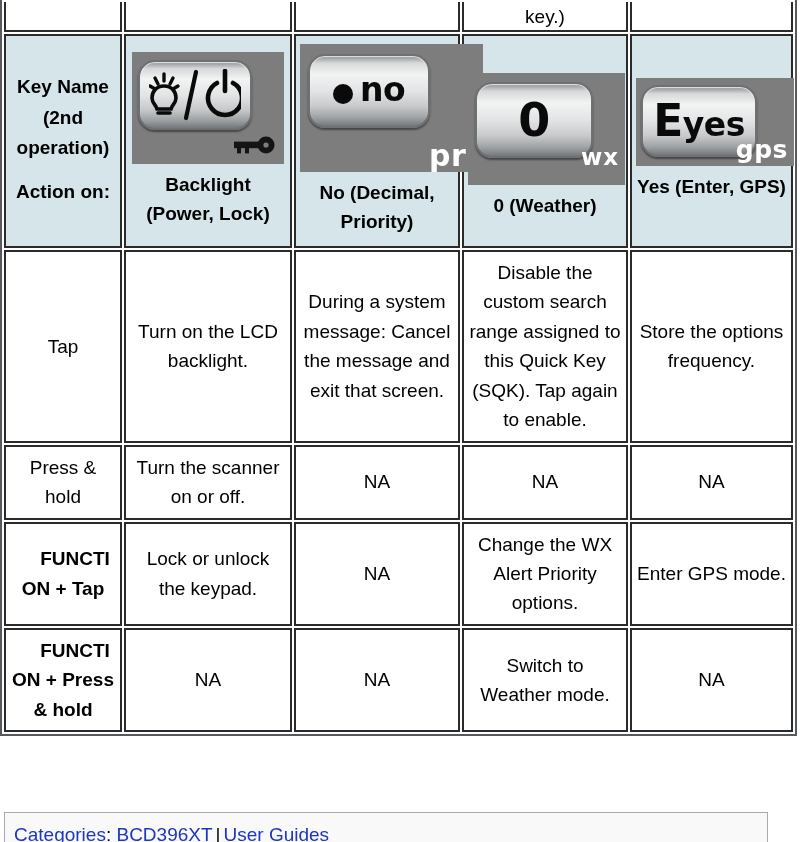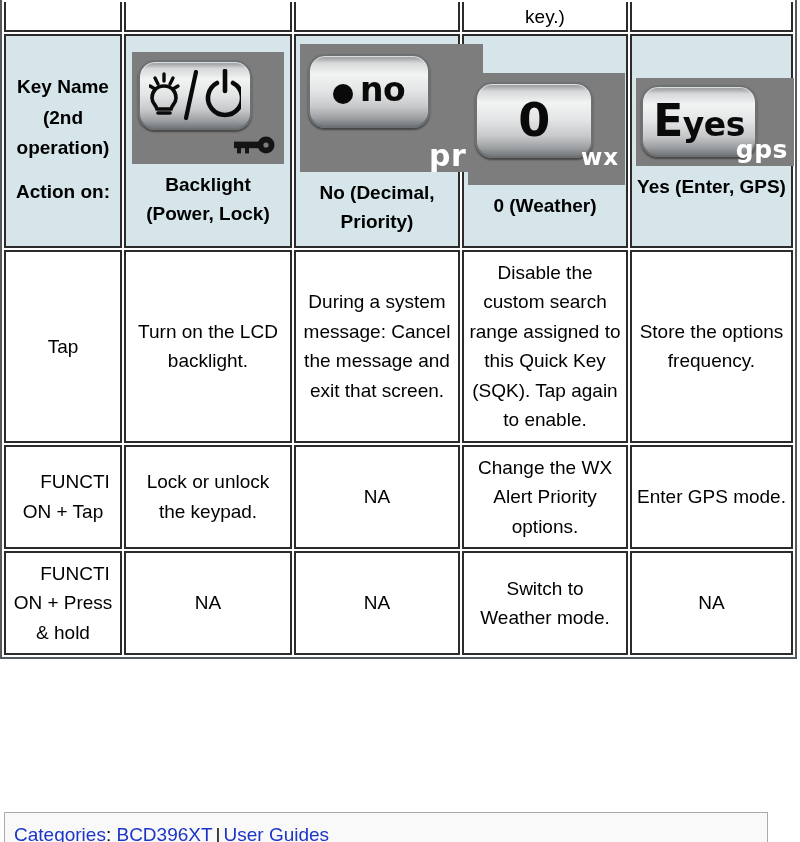--- a/index.html
+++ b/index.html
@@ -168,22 +168,22 @@
     align-items: center;
     justify-content: center;
     width: 100%;
     height: 100%;
   }
   .bl-glyph svg { display: block; }
 
   
   tr.row-body td { font-weight: normal; }
   td.bold-cell { font-weight: bold; }
-  td.bold-cell .fn-strong { font-weight: normal; margin-left: 24px; }
-  td.bold-cell .fn-rest { font-weight: normal; }
+  td.bold-cell .fn-strong { font-weight: bold; margin-left: 24px; }
+  td.bold-cell .fn-rest { font-weight: bold; }
 
   
   .catlinks {
     position: absolute;
     left: 4px;
     top: 812px;
     width: 764px;
     box-sizing: border-box;
     border: 1px solid #aaaaaa;
     background: #f9f9f9;
@@ -308,20 +308,27 @@
       </tr>
 
       <tr class="row-body">
         <td>Tap</td>
         <td>Turn on the LCD backlight.</td>
         <td>During a system message: Cancel the message and exit that screen.</td>
         <td>Disable the custom search range assigned to this Quick Key (SQK). Tap again to enable.</td>
         <td>Store the options frequency.</td>
       </tr>
 
+      <tr class="row-body">
+        <td>Press &amp; hold</td>
+        <td>Turn the scanner on or off.</td>
+        <td>NA</td>
+        <td>NA</td>
+        <td>NA</td>
+      </tr>
 
       <tr class="row-body">
         <td class="bold-cell"><span class="fn-strong">FUNCTION</span><span class="fn-rest"> + Tap</span></td>
         <td>Lock or unlock the keypad.</td>
         <td>NA</td>
         <td>Change the WX Alert Priority options.</td>
         <td>Enter GPS mode.</td>
       </tr>
 
       <tr class="row-body">

